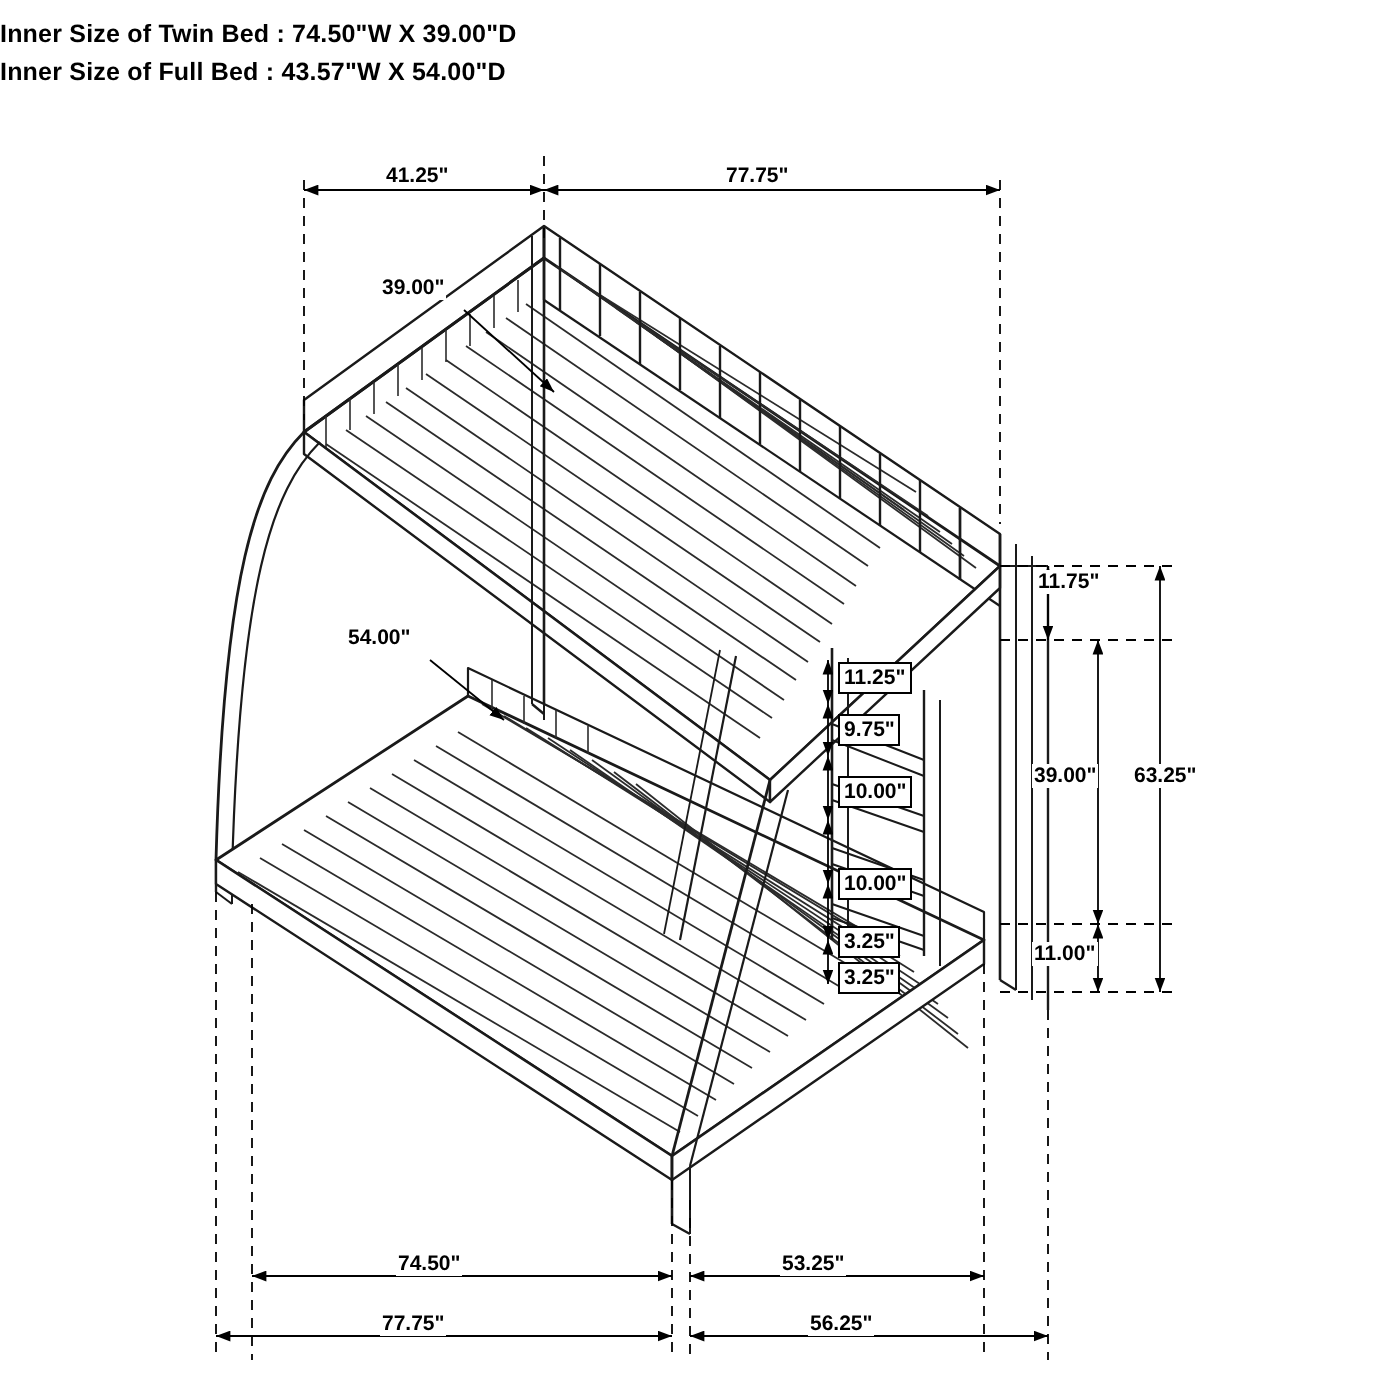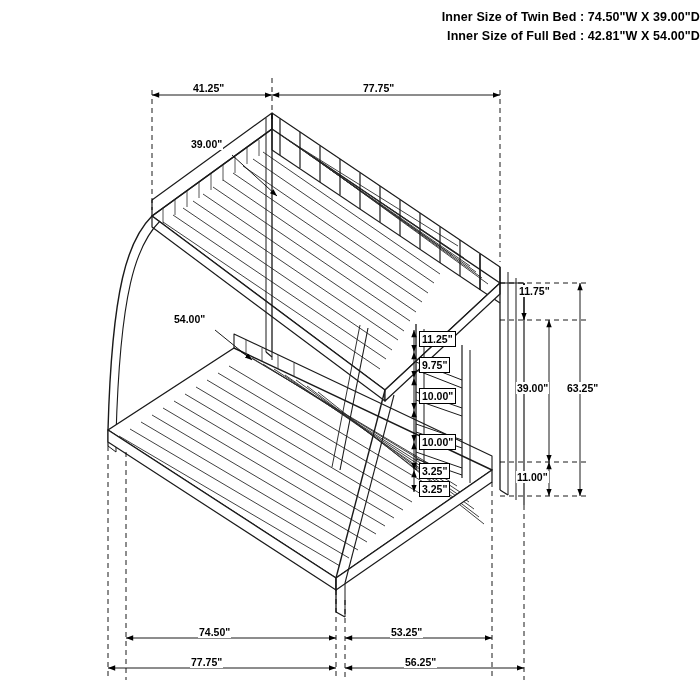--- a/index.html
+++ b/index.html
@@ -23,21 +23,21 @@
   #diagram-svg {
     position: absolute;
     left: 0;
     top: 0;
   }
   .title-block {
     position: absolute;
     top: 8px;
     left: 0;
     width: 700px;
-    text-align: right;
+    text-align: left;
     line-height: 19px;
   }
   .title-line {
     font-size: 12.5px;
     font-weight: bold;
     letter-spacing: 0.1px;
   }
   .dim-label {
     position: absolute;
     font-size: 10.5px;
@@ -52,21 +52,21 @@
     background: #ffffff;
   }
 </style>
 </head>
 <body>
 
 <div id="stage">
 
   <div class="title-block">
     <div class="title-line">Inner Size of Twin Bed : 74.50"W X 39.00"D</div>
-    <div class="title-line">Inner Size of Full Bed : 42.81"W X 54.00"D</div>
+    <div class="title-line">Inner Size of Full Bed : 43.57"W X 54.00"D</div>
   </div>
 
   <svg id="diagram-svg" width="700" height="700" viewBox="0 0 700 700">
     <defs>
       <marker id="arrow-end" markerWidth="9" markerHeight="9" refX="8" refY="3" orient="auto">
         <path d="M0,0 L8,3 L0,6 z" fill="#000"></path>
       </marker>
       <marker id="arrow-start" markerWidth="9" markerHeight="9" refX="0" refY="3" orient="auto">
         <path d="M8,0 L0,3 L8,6 z" fill="#000"></path>
       </marker>

